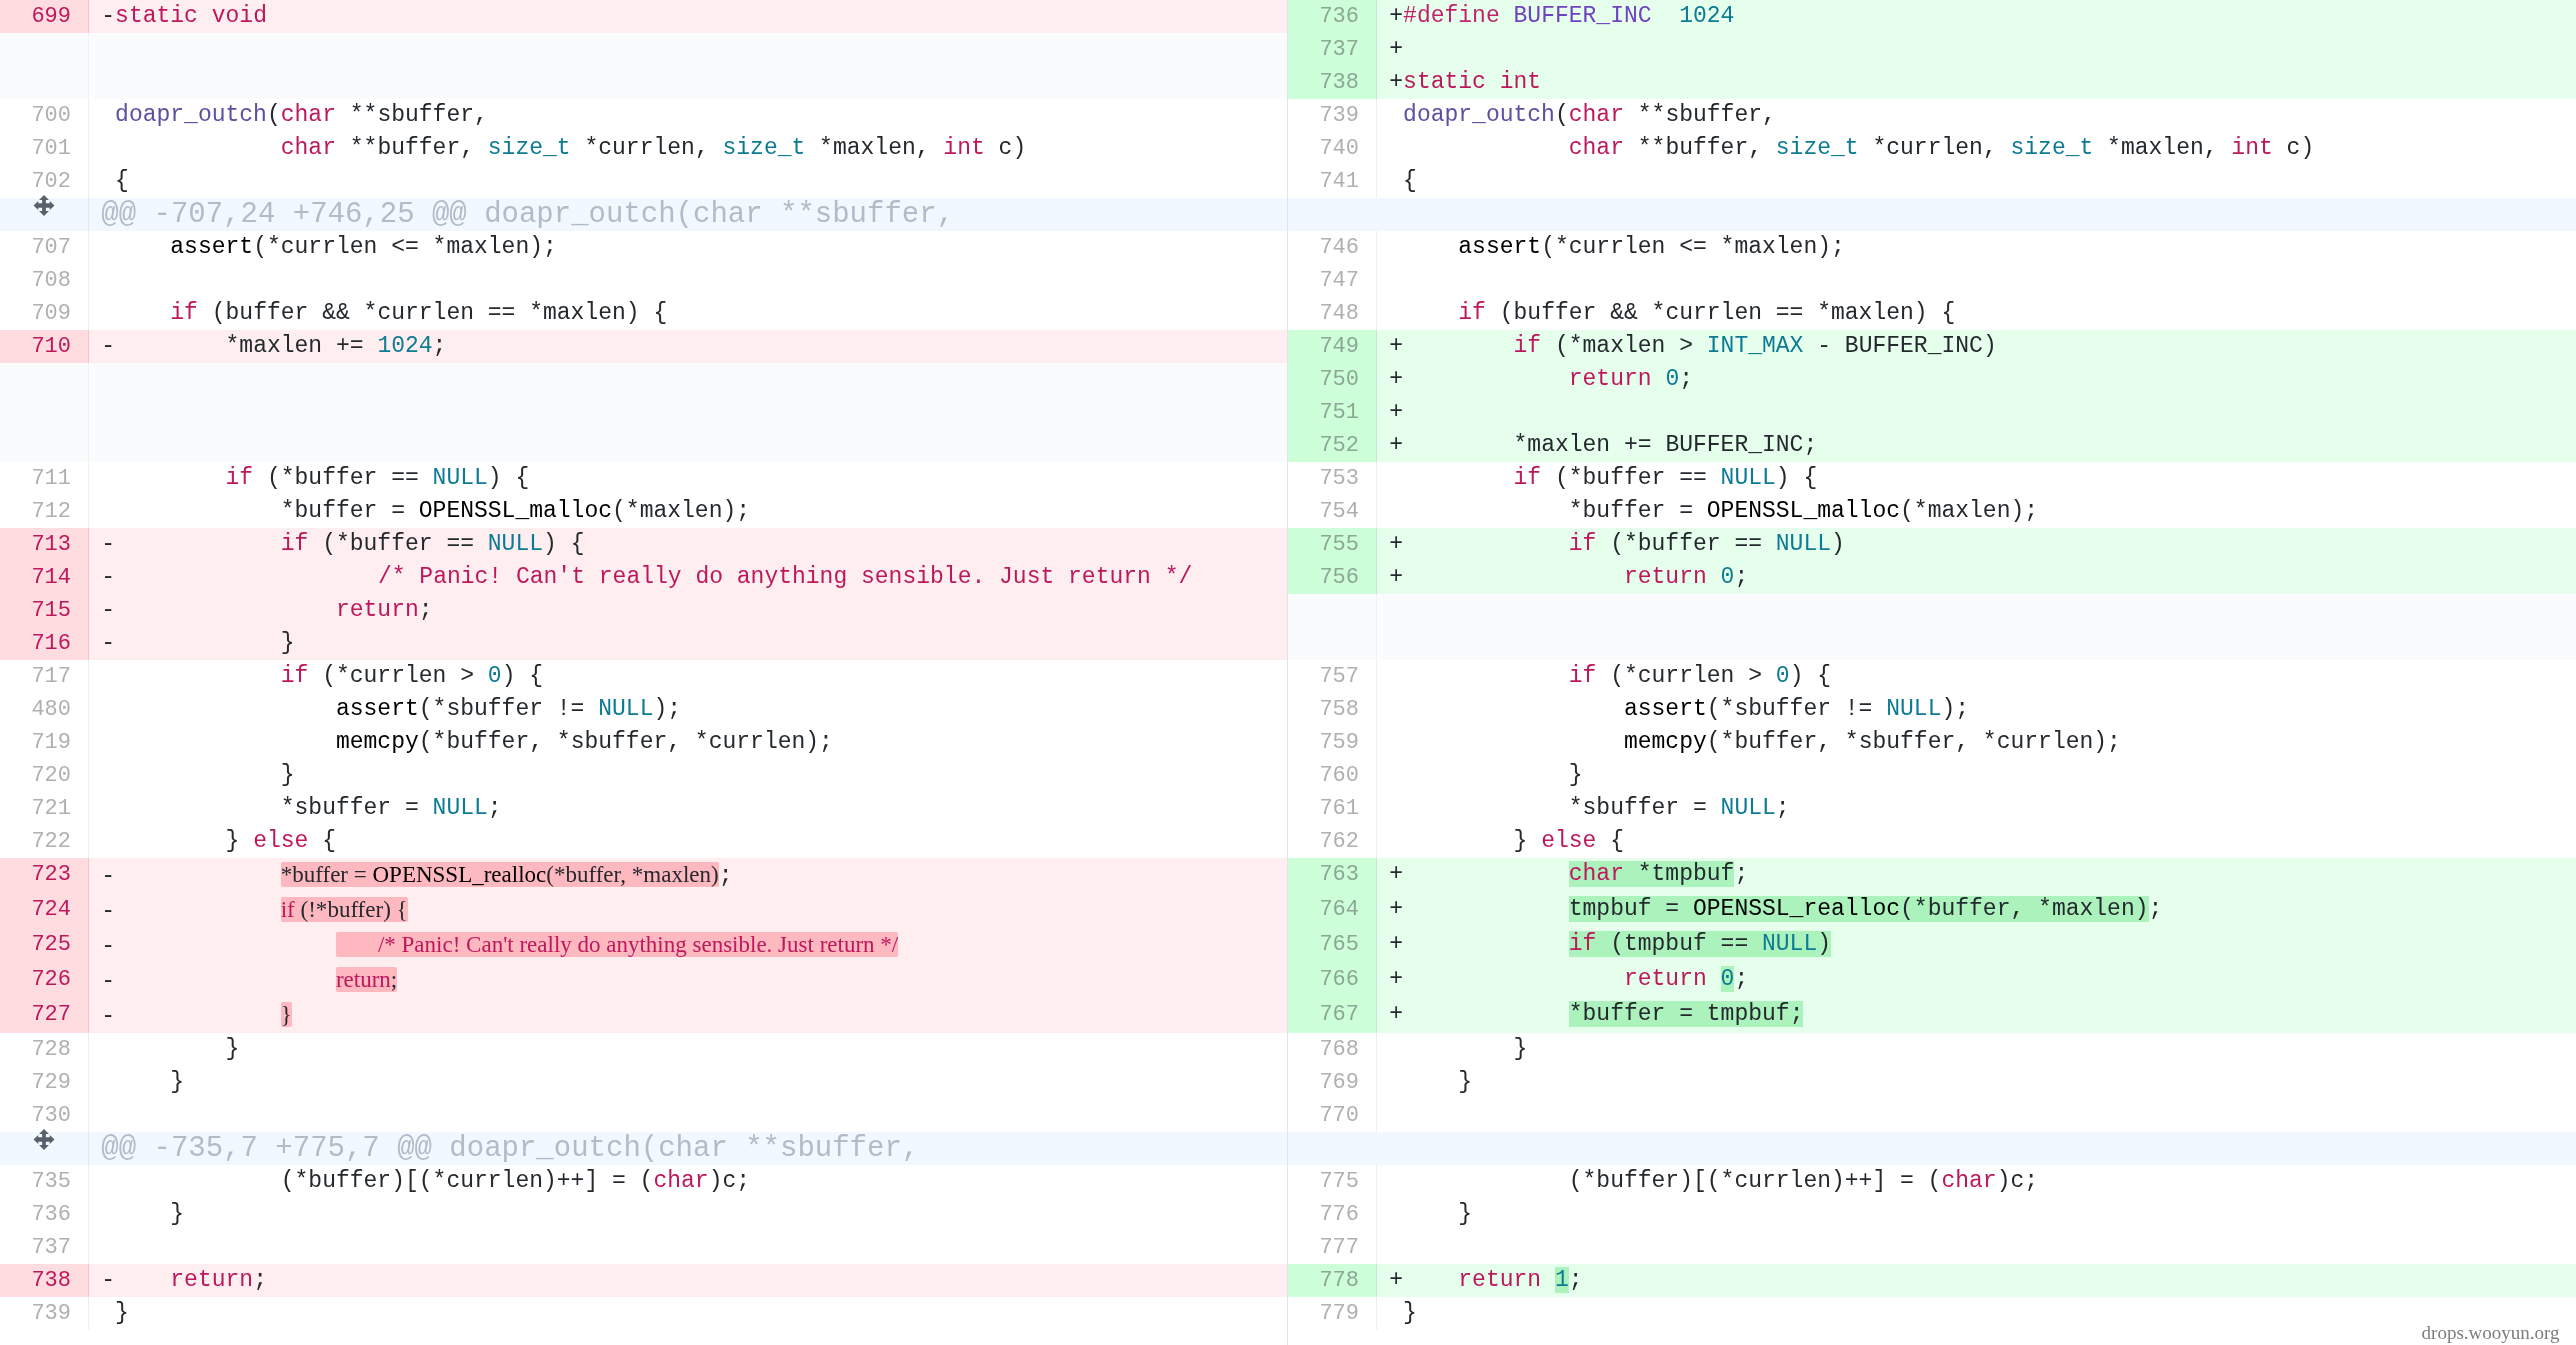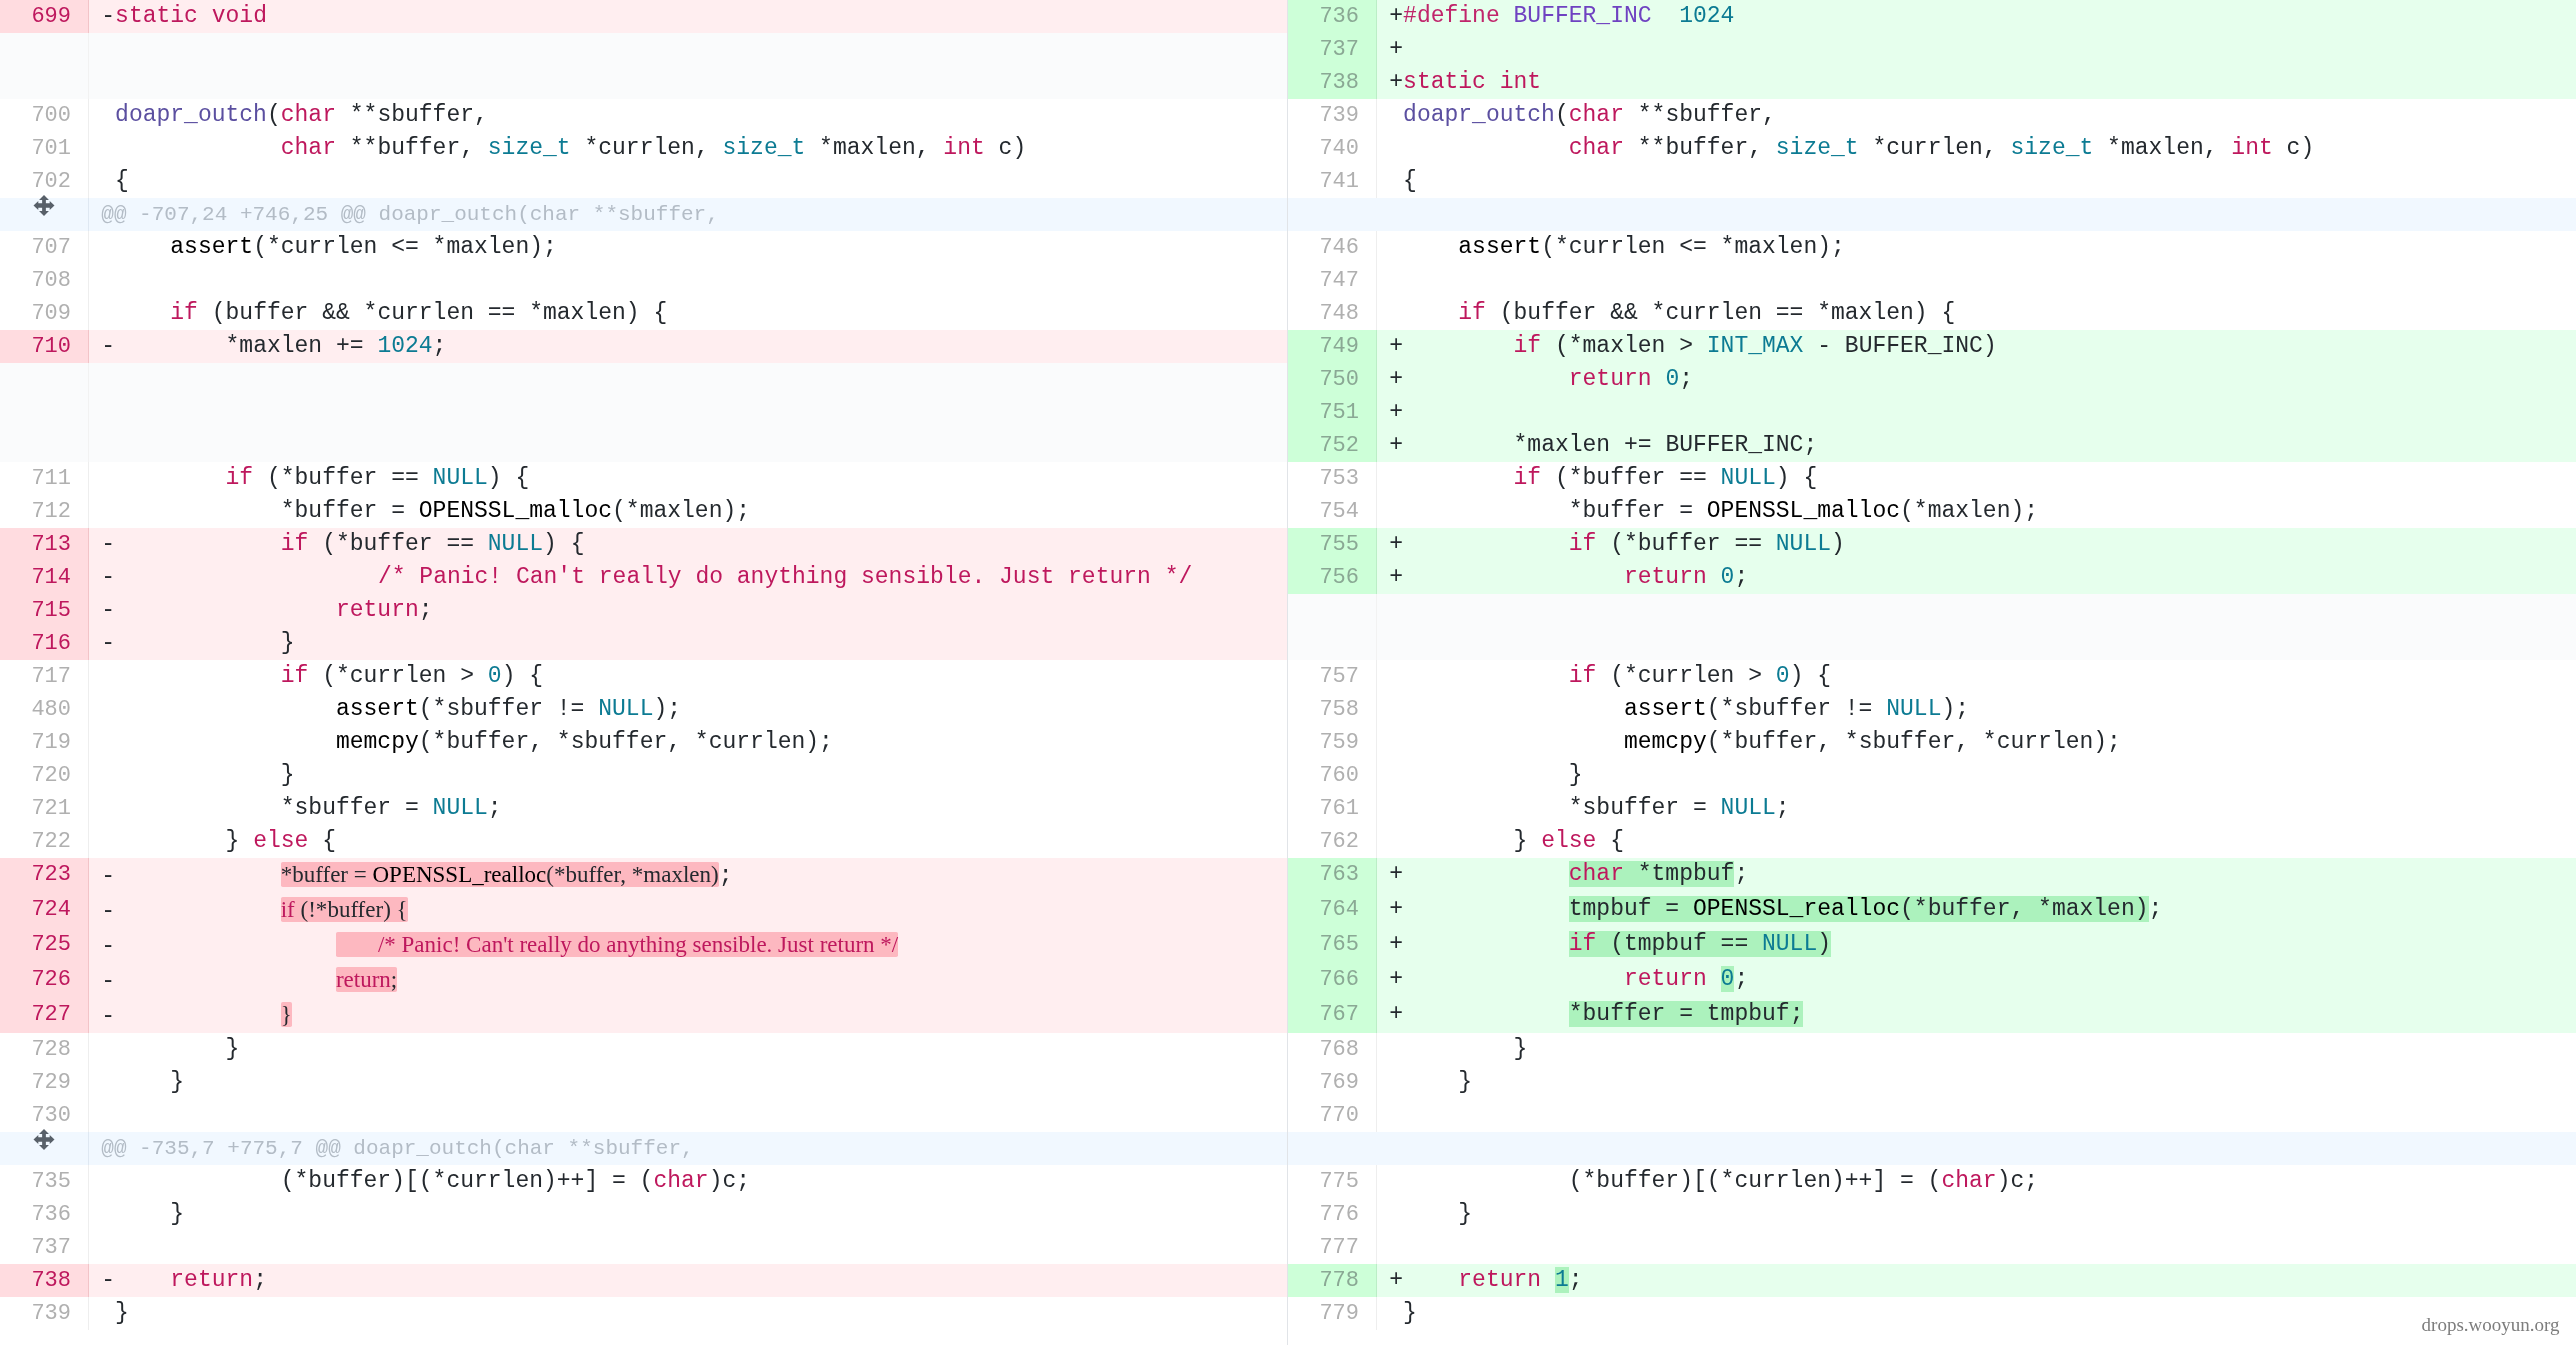--- a/index.html
+++ b/index.html
@@ -67,21 +67,21 @@
   td.emptynum { background: #fafbfc; border-right-color:#f2f2f2; }
 
   
   tr.hunk td {
     background: #f1f8ff;
     color: #a0a8b0;
     height: 33px;
     line-height: 33px;
   }
   tr.hunk td.num { color:#5a6673; border-right:0.9px solid #dfe8f2; text-align:center; padding:0;}
-  tr.hunk td.code { color:#b3bcc6; font-size:21px; }
+  tr.hunk td.code { color:#b3bcc6; font-size:29px; }
 
   .expand-icon { display:inline-block; vertical-align:middle; margin-top:-2.7px;}            
   .kw  { color: #be185d; }            
   .ty  { color: #0c7b93; }            
   .fn  { color: #000000; }            
   .cn  { color: #0c7b93; }            
   .cm  { color: #be185d; margin-left: 42px; }            
   .id  { color: #24292e; }            
   .mac { color: #6f42c1; }            
   .fnd { color: #5b4fa0; }            
@@ -92,21 +92,21 @@
   .wa { background: #acf2bd; border-radius: 0; }
 
   
   .divider {
     position:absolute; top:0; bottom:0; left:1287px; width:0.9px;
     background:#e1e4e8; z-index:5; pointer-events:none;
   }
   .watermark {
     position: absolute;
     right: 16.5px;
-    bottom: 10px;
+    bottom: 2px;
     font-family: "Liberation Serif","DejaVu Serif", serif;
     font-size: 19px;
     color: #7d7d7d;
     z-index: 10;
     user-select:none;
   }
 </style>
 </head>
 <body>
 

